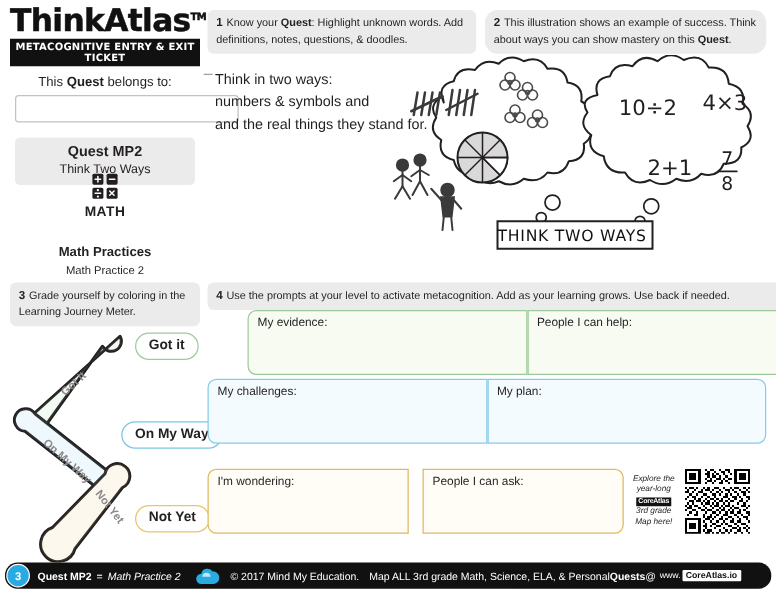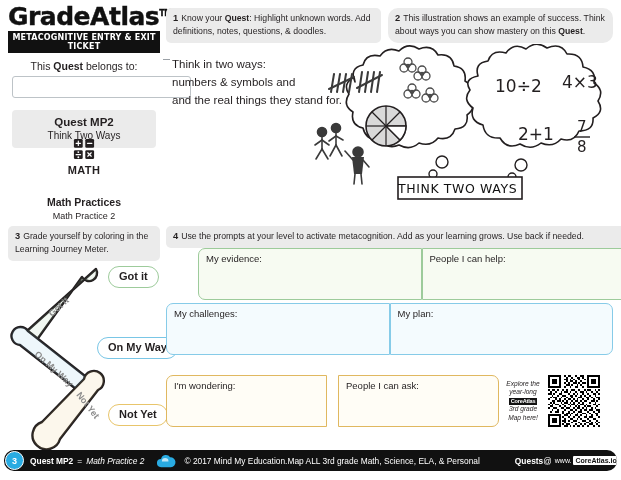--- a/index.html
+++ b/index.html
@@ -136,34 +136,34 @@
     position: absolute; inset: 0; display: flex; align-items: center; justify-content: center;
     font-size: 9px; font-weight: bold; color: #fff;
   }
   .footer .f-quest { font-weight: bold; }
   .footer .f-eq { margin: 0 4px; }
   .footer .f-prac { font-style: italic; }
   .cloud-ic {
     width: 20px; height: 14px; margin: 0 8px 0 12px; flex: 0 0 20px;
   }
   .footer .f-copy { }
-  .footer b { font-weight: bold; padding-left: 35px; }
+  .footer b { font-weight: bold; }
   .footer .url {
     background: #fff; color: #111; font-weight: bold; font-size: 7px;
     padding: 1px 3px; border-radius: 1px; margin-left: 1px;
   }
   .footer .www { font-size: 7px; margin-left: 3px; }
 </style>
 </head>
 <body>
 
 <div class="page">
 
   <div class="logo-block">
-    <div class="logo-word"><span>Grade</span><span>Atlas</span><span class="sup">TM</span></div>
+    <div class="logo-word"><span>Think</span><span>Atlas</span><span class="sup">TM</span></div>
     <div class="logo-bar">METACOGNITIVE ENTRY &amp; EXIT TICKET</div>
     <div class="belongs"><span>This </span><b>Quest</b><span> belongs to:</span></div>
     <input class="name-field" type="text" value="" style="">
     <div class="quest-chip">
       <div class="q-title">Quest MP2</div>
       <div class="q-sub">Think Two Ways</div>
     </div>
   </div>
 
   <div class="subject-block">

